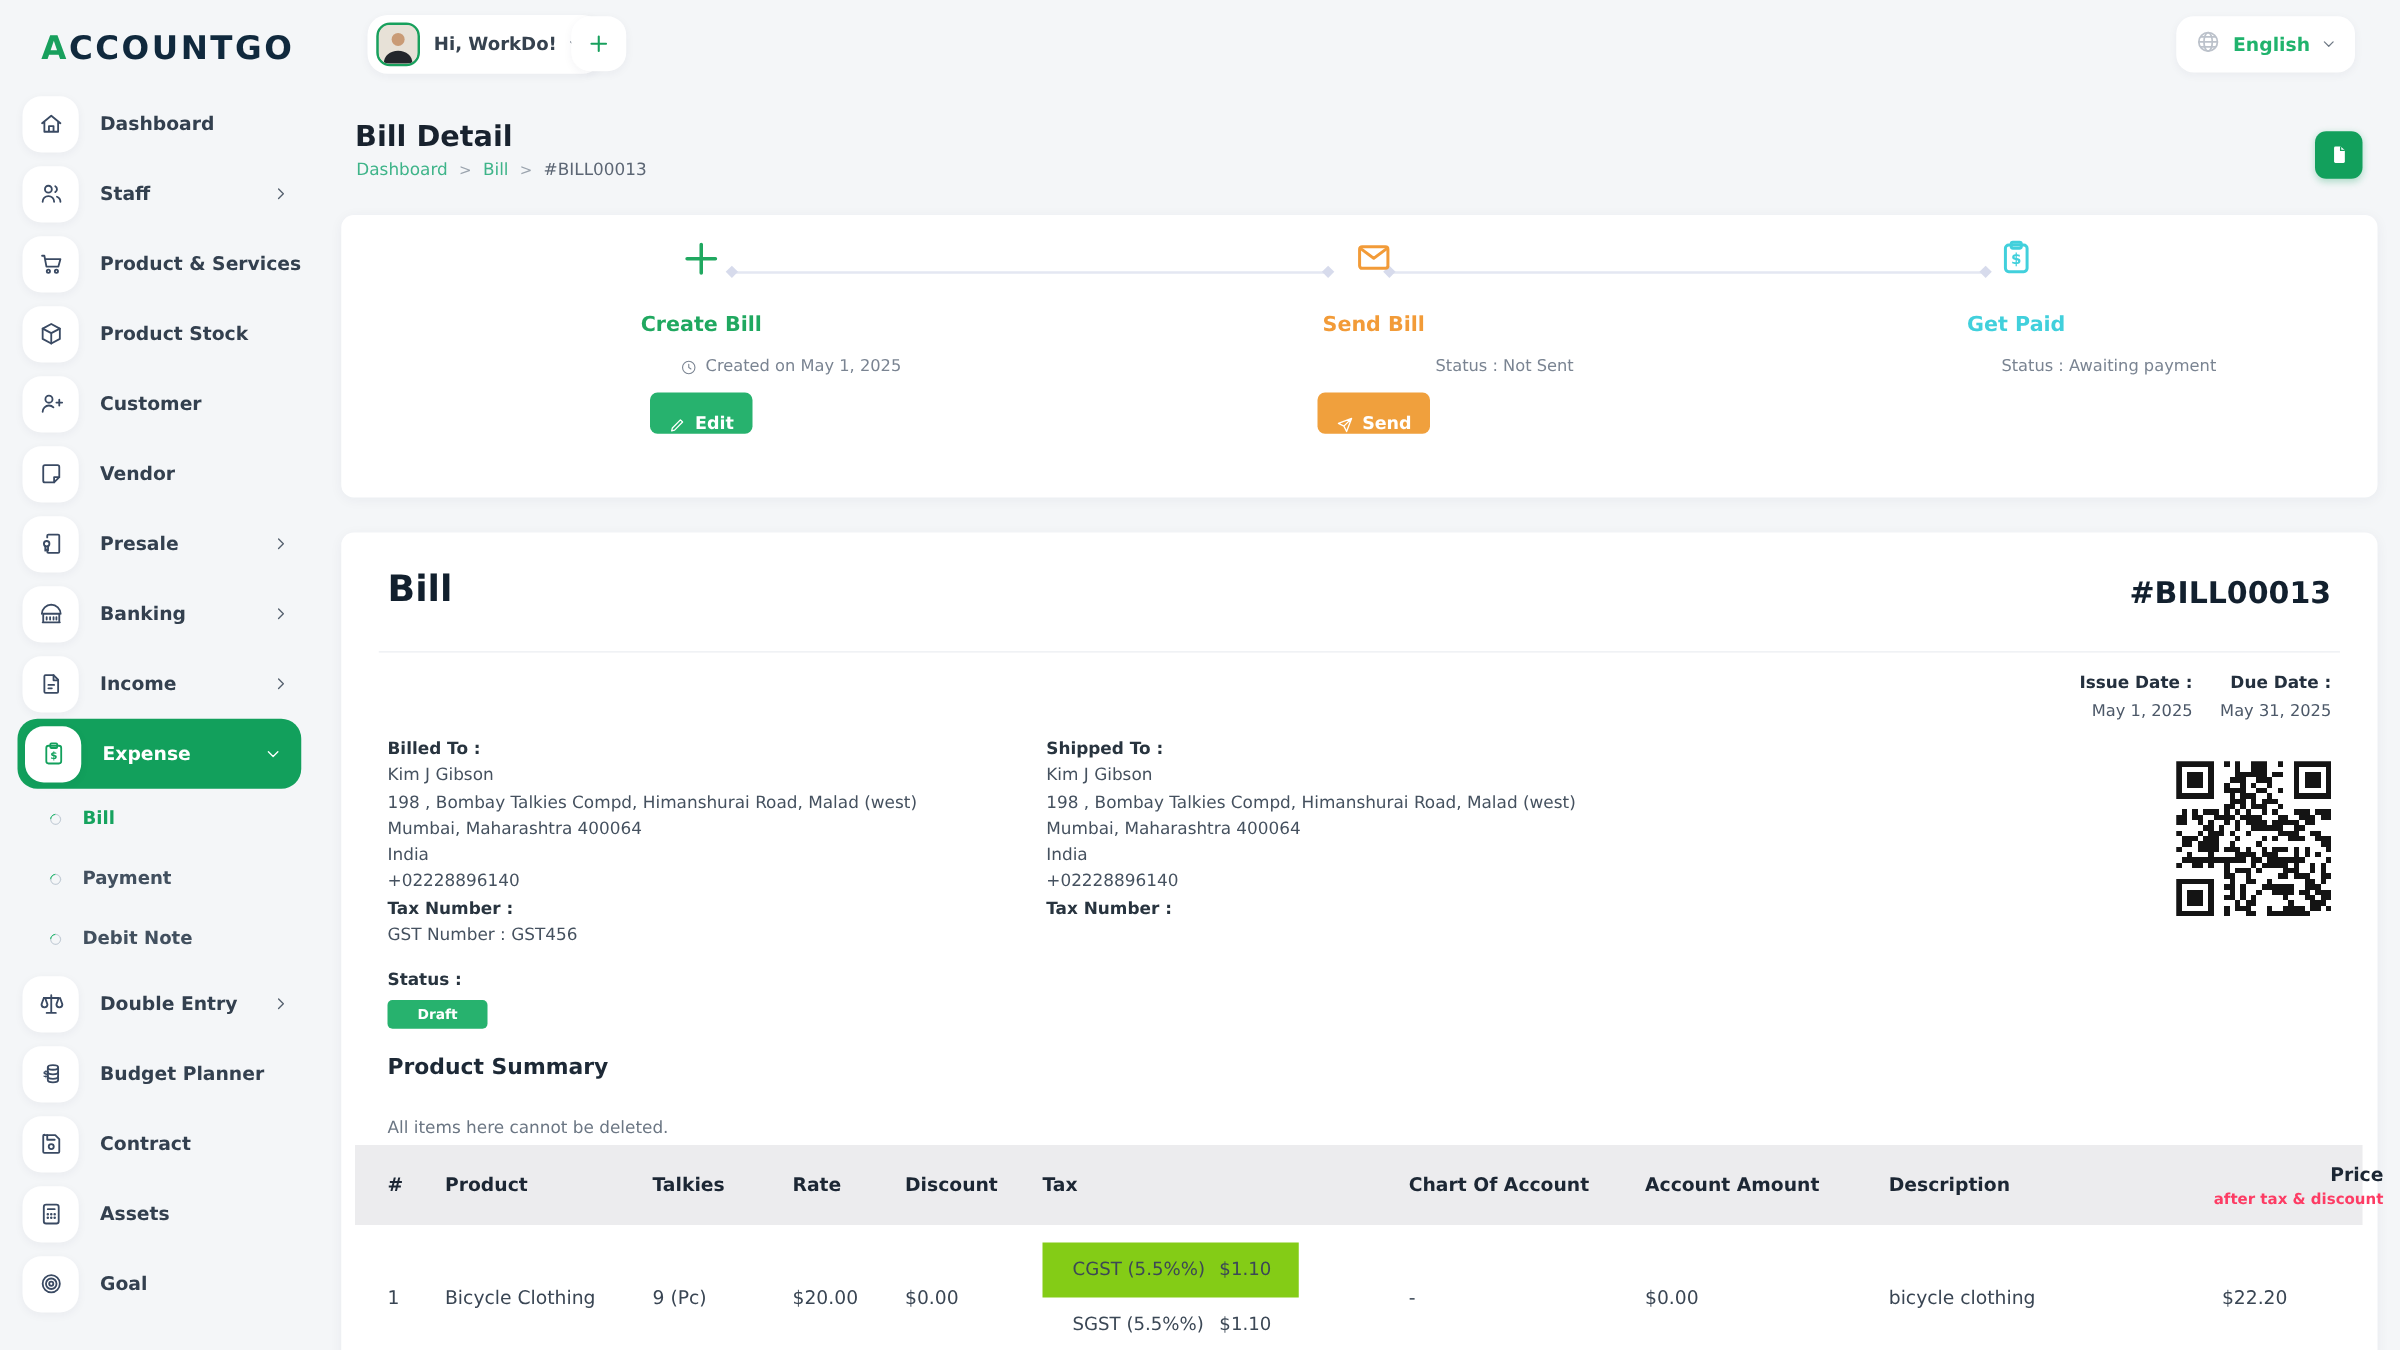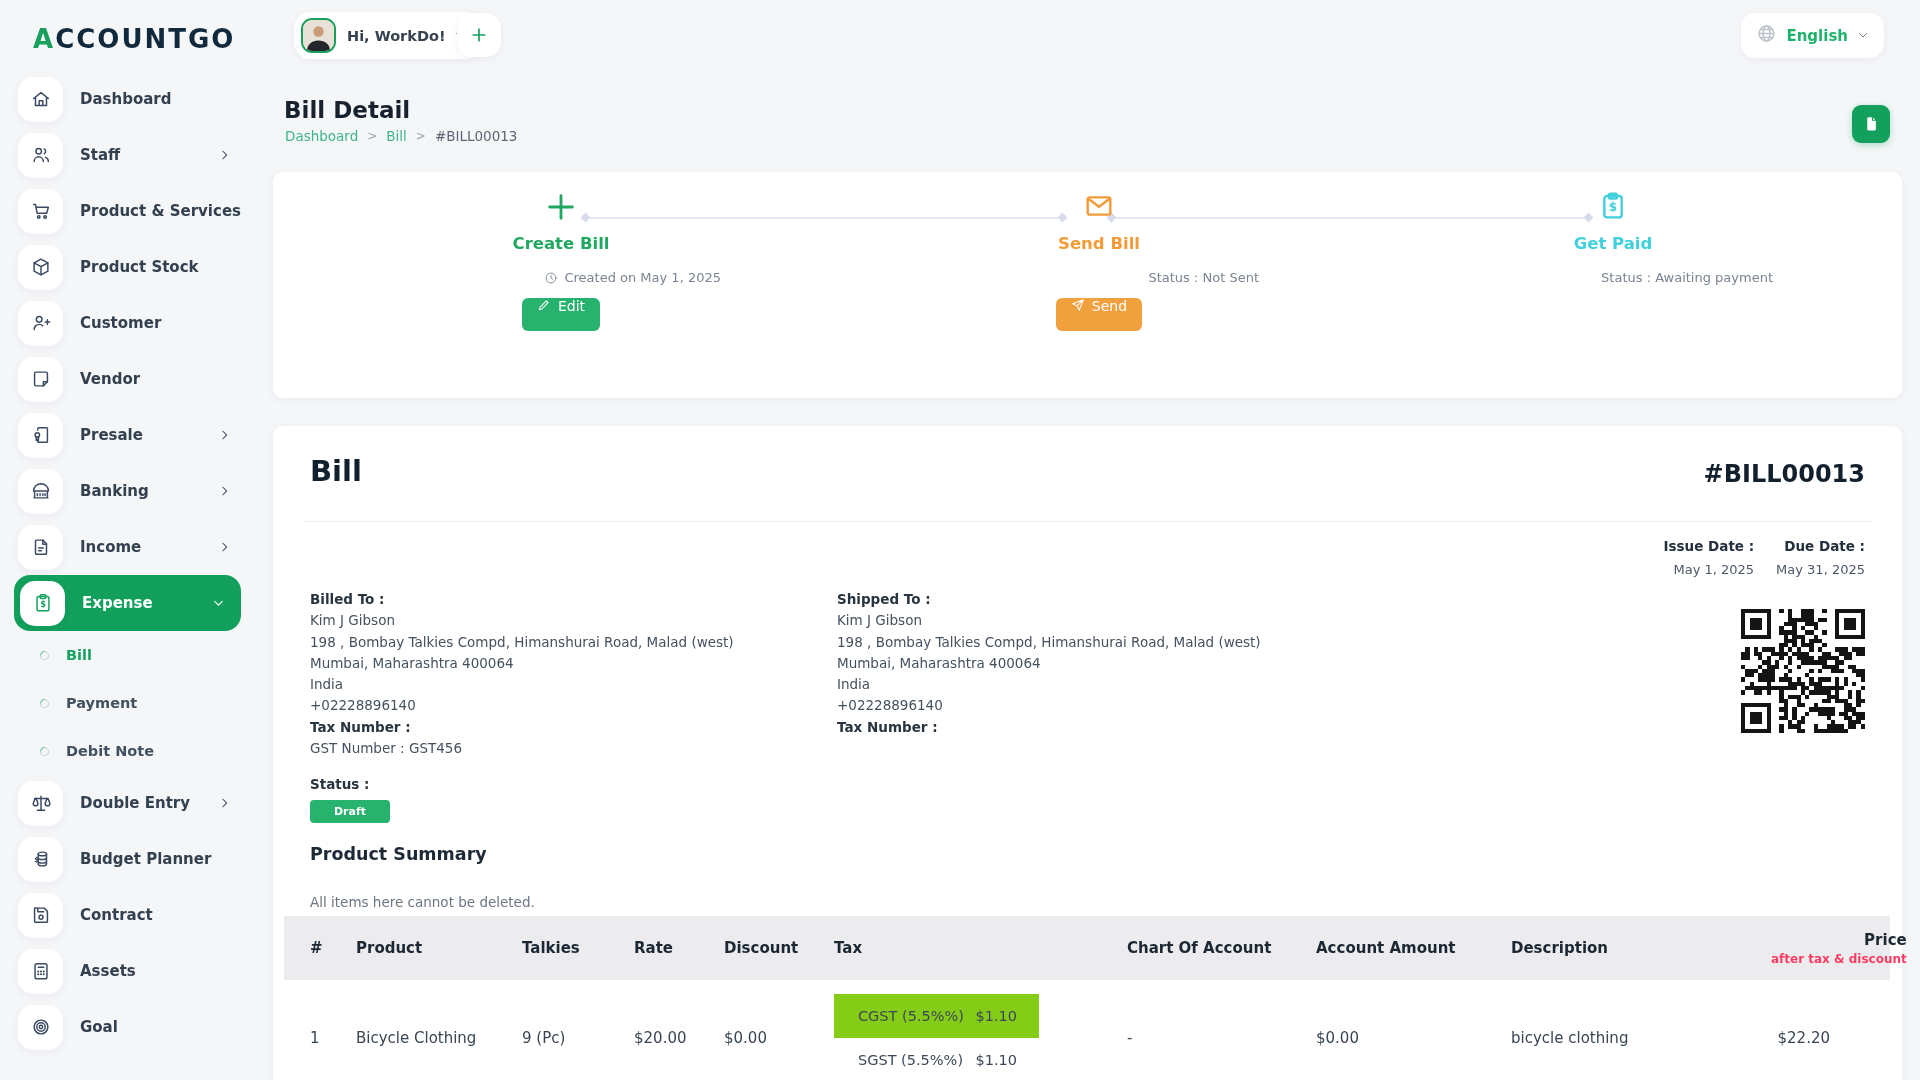--- a/index.html
+++ b/index.html
@@ -54,25 +54,25 @@
   .bill-card { left:273px; top:426px; width:1629px; height:760px; }
 
   
   .connector { position:absolute; top:45px; height:2px; background:#e4e7f2; }
   .connector::before, .connector::after { content:""; position:absolute; top:-3px; width:7px; height:7px; background:#d7dbec; transform:rotate(45deg); }
   .connector::before { left:-4px; } .connector::after { right:-4px; }
   .c1 { left:313px; width:476px; } .c2 { left:839px; width:476px; }
   .step { position:absolute; width:320px; top:0; text-align:center; }
   .s1 { left:128px; } .s2 { left:666px; } .s3 { left:1180px; }
   .step-icon { height:62px; padding-top:18px; display:flex; justify-content:center; }
-  .step-title { font-size:16.5px; font-weight:bold; }
+  .step-title { margin-top:16px; font-size:16.5px; font-weight:bold; }
   .t-green { color:#20a860; } .t-orange { color:#f29b38; } .t-cyan { color:#41d0dc; }
   .step-status { margin-top:17px; font-size:13px; color:#7a8492; display:flex; align-items:center; justify-content:flex-end; gap:6px; }
   .step-status svg { stroke:#7a8492; fill:none; stroke-width:1.5; stroke-linecap:round; }
-  .step-btn { margin-top:13px; height:33px; border:none; border-radius:6px; color:#fff; font-size:14px; font-weight:normal; display:inline-flex; align-items:flex-start; gap:7px; padding:0 15px; cursor:pointer; font-family:inherit; }
+  .step-btn { margin-top:13px; height:33px; border:none; border-radius:6px; color:#fff; font-size:14px; font-weight:bold; display:inline-flex; align-items:flex-end; gap:7px; padding:0 15px; cursor:pointer; font-family:inherit; }
   .btn-green { background:#27b26e; } .btn-orange { background:#f0a03d; }
   .step-btn svg { stroke:#fff; fill:none; stroke-width:1.8; stroke-linecap:round; stroke-linejoin:round; }
 
   
   .bill-head { position:absolute; left:37px; right:37px; top:28px; display:flex; justify-content:space-between; align-items:flex-start; }
   .bill-title { font-size:29px; font-weight:bold; color:#12202e; }
   .bill-no { font-size:24px; font-weight:bold; color:#12202e; margin-top:6px; }
   .divider { position:absolute; left:30px; right:30px; top:95px; border:none; border-top:1px solid #eceef2; }
   .dates { position:absolute; right:37px; top:112px; display:flex; gap:22px; }
   .date-col { text-align:right; }

